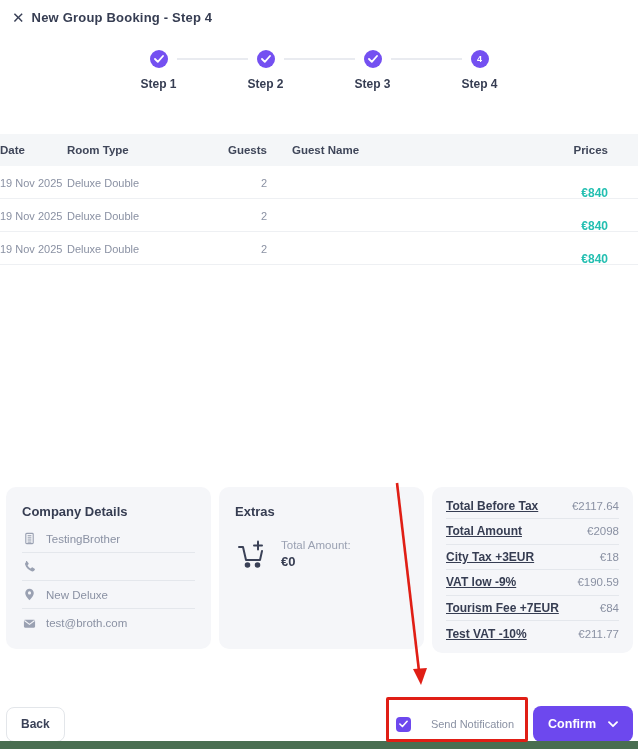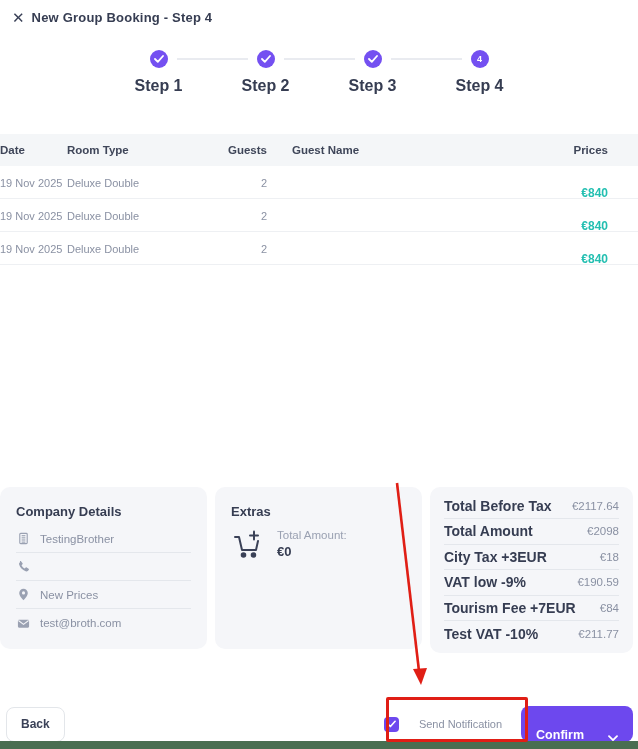--- a/index.html
+++ b/index.html
@@ -15,76 +15,76 @@
   .title { margin-left:5px; font-size:13px; font-weight:bold; color:#363d52; letter-spacing:.2px; }
 
   
   .stepper { position:absolute; top:50px; left:0; right:0; display:flex; justify-content:center; align-items:flex-start; }
   .step { display:flex; flex-direction:column; align-items:center; width:36px; }
   .step-circle {
     width:18px; height:18px; border-radius:50%; background:#7450f1;
     display:flex; align-items:center; justify-content:center; cursor:pointer;
     color:#fff; font-size:9px; font-weight:bold;
   }
-  .step-label { margin-top:9px; font-size:16px; font-weight:bold; color:#363d52; white-space:nowrap; }
+  .step-label { margin-top:9px; font-size:12px; font-weight:bold; color:#363d52; white-space:nowrap; }
   .connector { width:71px; height:2px; background:#e9ebf0; margin-top:8px; }
 
   
   .table { position:absolute; top:134px; left:0; right:0; }
   .trow {
     display:grid; grid-template-columns:67px 120px 80px 1fr 115px;
     padding-right:30px; align-items:center;
   }
   .thead { height:32px; background:#f4f6f8; font-size:11.5px; font-weight:bold; color:#3f4659; }
   .tdata { height:33px; font-size:11px; color:#8a91a3; border-bottom:1px solid #eef0f3; }
   .col-guests { text-align:right; }
   .col-guestname { padding-left:25px; }
   .col-prices { text-align:right; }
   .price { color:#23bfb1; font-weight:bold; font-size:12px;margin-top:20px; }
 
   
-  .cards { position:absolute; top:487px; left:0; right:5px; display:flex; gap:8px; }
+  .cards { position:absolute; top:487px; left:6px; right:5px; display:flex; gap:8px; }
   .card { background:#f5f6f9; border-radius:10px; flex:1; }
   .card-title { font-size:13px; font-weight:bold; color:#363d52; }
 
   .company-card { padding:17px 16px 10px 16px; height:162px; }
   .company-row { display:flex; align-items:center; gap:10px; height:28px; }
   .company-row.divided { border-bottom:1px solid #e4e7ec; }
   .company-rows { margin-top:6px; }
   .company-text { font-size:11.5px; color:#8a91a3; }
   .cicon { width:14px; height:14px; flex:0 0 14px; display:flex; align-items:center; justify-content:center; }
 
   .extras-card { padding:17px 16px; height:162px; }
-  .extras-body { display:flex; align-items:flex-start; gap:14px; margin-top:10px; }
+  .extras-body { display:flex; align-items:flex-start; gap:14px; margin-top:20px; }
   .extras-labels { display:flex; flex-direction:column; gap:3px; }
   .extras-total-label { font-size:11.5px; color:#9aa1b2; }
   .extras-total-value { font-size:13px; font-weight:bold; color:#363d52; }
 
   .totals-card { padding:6px 14px; height:166px; display:flex; flex-direction:column; justify-content:center; }
   .totals-row { display:flex; justify-content:space-between; align-items:center; height:25.5px; }
   .totals-row:not(:last-child) { border-bottom:1px solid #e4e7ec; }
-  .totals-label { font-size:14px; font-weight:bold; color:#363d52; }
+  .totals-label { font-size:12px; font-weight:bold; color:#363d52;text-decoration:underline; }
   .totals-value { font-size:11.5px; color:#8a91a3; }
 
   
   .footer { position:absolute; top:706px; left:6px; right:5px; height:36px; display:flex; align-items:center; }
   .back-btn {
     background:#fff; border:1px solid #e3e6ea; border-radius:8px; height:35px; padding:0 14px;
     font-size:12px; font-weight:bold; color:#3a4157; cursor:pointer;
     font-family:"Liberation Sans", sans-serif;
   }
   .notif-group { margin-left:auto; display:flex; align-items:center; gap:20px; margin-right:19px; }
   .checkbox {
     width:15px; height:15px; border-radius:4px; background:#6d48ee; cursor:pointer;
     display:flex; align-items:center; justify-content:center;
   }
   .notif-label { font-size:11px; color:#8a91a3; cursor:pointer; }
   .confirm-btn {
     background:#6d48ee; border:none; border-radius:8px; height:36px; padding:0 15px;
-    display:flex; align-items:flex-end; gap:24px; cursor:pointer;
+    display:flex; align-items:center; gap:12px; cursor:pointer;
     font-size:12.5px; font-weight:bold; color:#ffffff;
     font-family:"Liberation Sans", sans-serif;
   }
 
   
   .bottom-bar { position:absolute; left:0; right:0; bottom:0; height:8px; background:#496e51; z-index:5; }
 
   
   .annot-rect {
     position:absolute; left:386px; top:697px; width:142px; height:45px;
@@ -193,21 +193,21 @@
         </span>
         <span class="company-text"></span>
       </div>
       <div class="company-row divided">
         <span class="cicon">
           <svg width="13" height="13" viewBox="0 0 14 14" fill="#9aa1b2">
               <path d="M7 .8A4.6 4.6 0 0 0 2.4 5.4C2.4 8.8 7 13.2 7 13.2s4.6-4.4 4.6-7.8A4.6 4.6 0 0 0 7 .8z"></path>
               <circle cx="7" cy="5.3" r="1.7" fill="#f5f6f9"></circle>
             </svg>
         </span>
-        <span class="company-text">New Prices</span>
+        <span class="company-text">New Deluxe</span>
       </div>
       <div class="company-row">
         <span class="cicon">
           <svg width="13" height="13" viewBox="0 0 14 14" fill="#9aa1b2">
               <rect x="1" y="3" width="12" height="8.5" rx="1.2"></rect>
               <path d="M1.5 3.8 L7 8 L12.5 3.8" stroke="#f5f6f9" stroke-width="1.1" fill="none"></path>
             </svg>
         </span>
         <span class="company-text">test@broth.com</span>
       </div>

